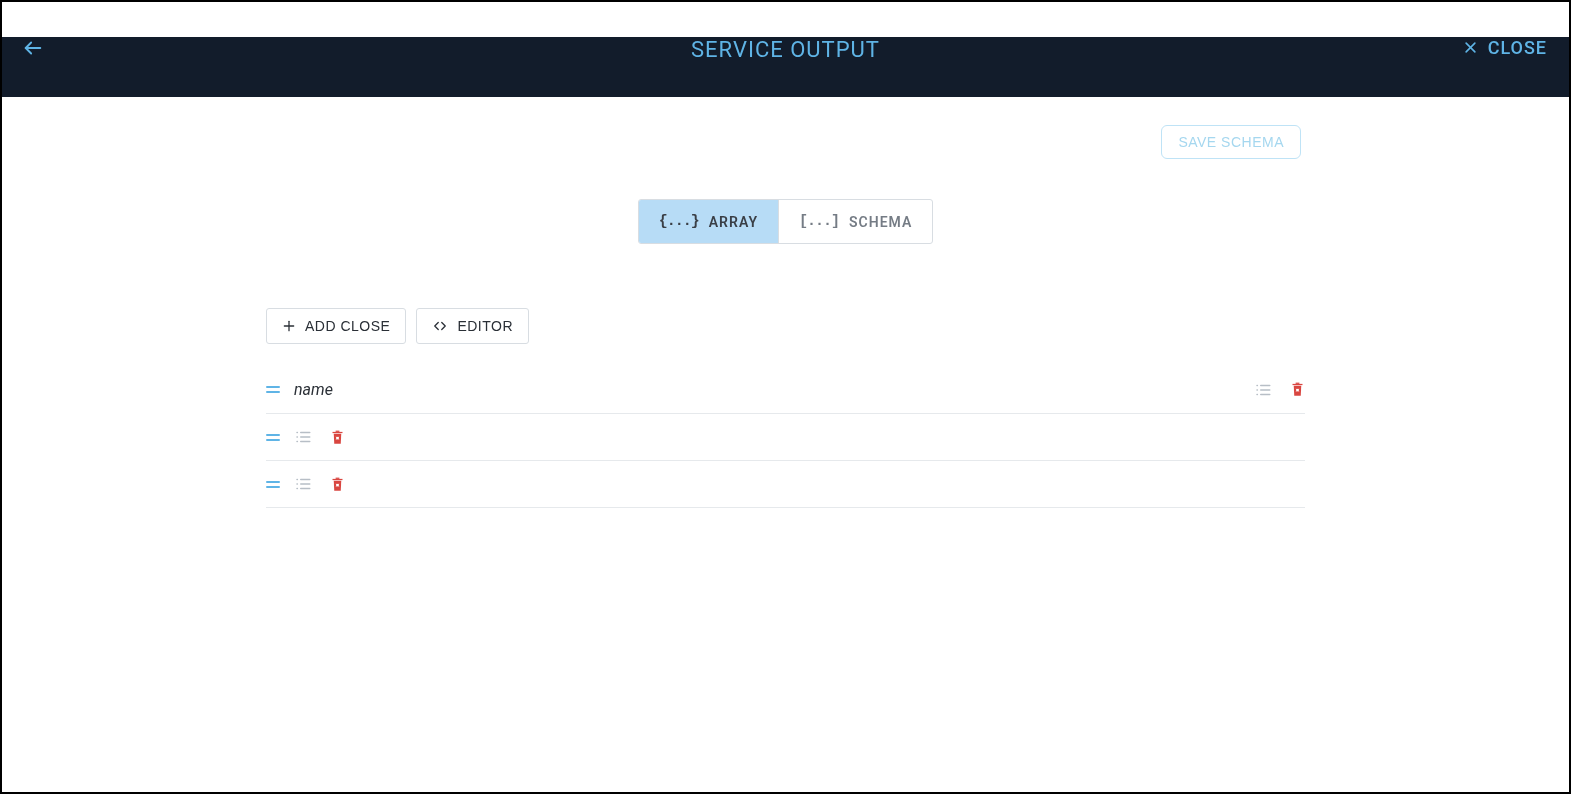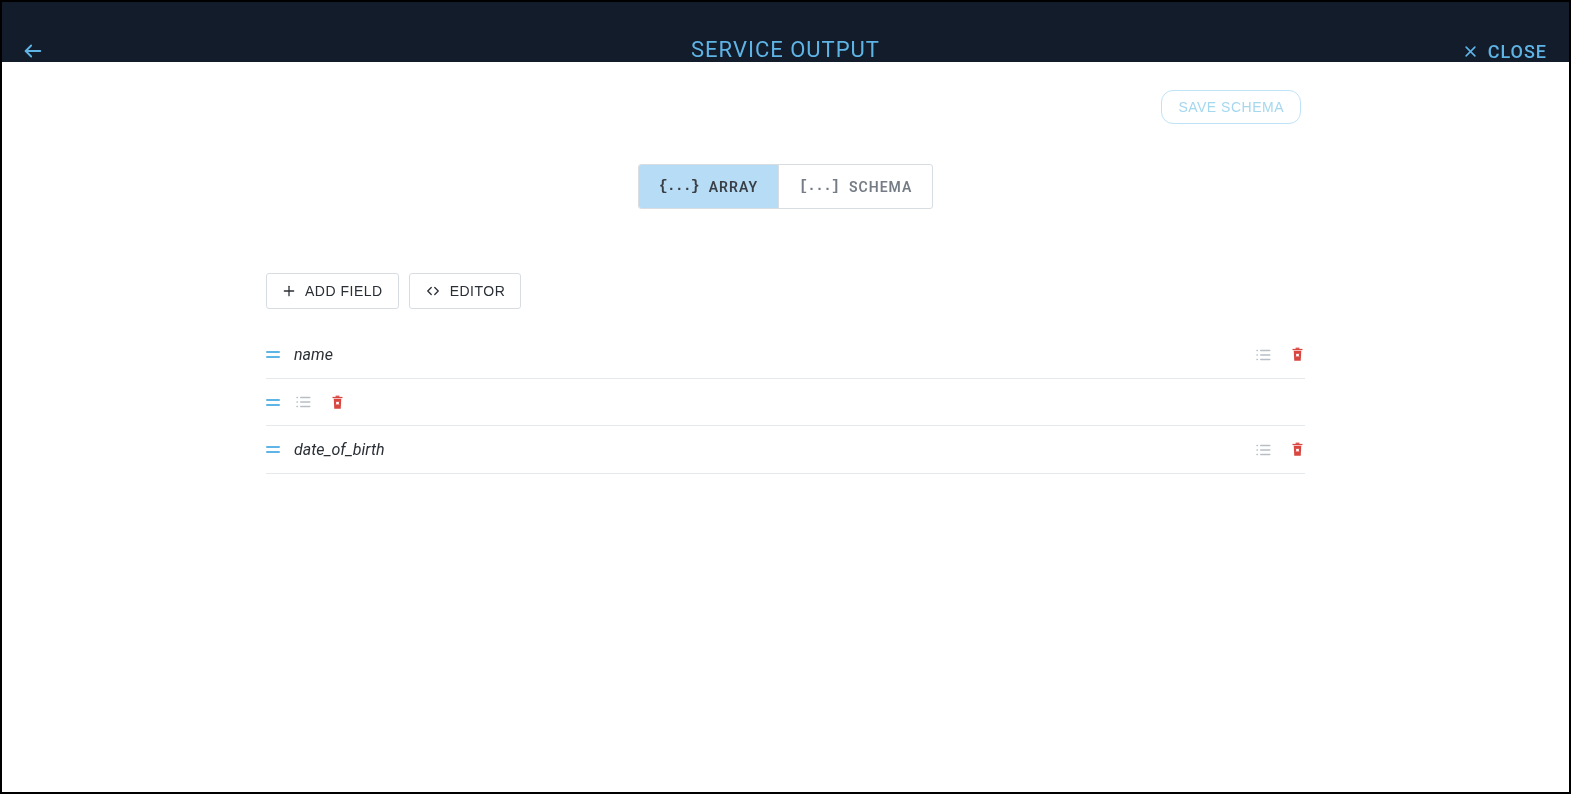--- a/index.html
+++ b/index.html
@@ -1,23 +1,23 @@
 <!DOCTYPE html>
 <html><head>
   <meta charset="utf-8">
   <style>
     * { margin:0; padding:0; box-sizing:border-box; }
     body { font-family:-apple-system,BlinkMacSystemFont,"Segoe UI",Roboto,sans-serif; background:#fff; color:#2a2f36; width:1571px; height:794px; overflow:hidden; border:2px solid #000; }
-    .header { background:#121c2b; height:60px; display:flex; align-items:flex-end; padding:0 20px; position:relative; }
+    .header { background:#121c2b; height:60px; display:flex; align-items:flex-start; padding:0 20px; position:relative;margin-top:35px; }
     .back-btn { color:#5fb4e6; cursor:pointer; display:flex; align-items:center; }
     .title { position:absolute; left:50%; transform:translateX(-50%); color:#5fb4e6; font-size:22px; font-weight:400; letter-spacing:1px; }
     .close-group { position:absolute; right:22px; display:flex; align-items:center; gap:10px; color:#5fb4e6; cursor:pointer; font-size:18px; letter-spacing:1px; font-weight:500; }
     .content { padding:28px 0 0 0; }
     .save-row { display:flex; justify-content:flex-end; padding:0 268px 0 0; }
-    .save-btn { border:1px solid #bfe3f6; color:#a5d7ef; background:#fff; padding:8px 16px; font-size:14px; letter-spacing:.5px; border-radius:12px; cursor:pointer; font-weight:500; }
+    .save-btn { border:1px solid #bfe3f6; color:#a5d7ef; background:#fff; padding:8px 16px; font-size:14px; letter-spacing:.5px; border-radius:6px; cursor:pointer; font-weight:500; }
     .toggle-row { display:flex; justify-content:center; margin-top:40px; }
     .toggle { display:inline-flex; border:1px solid #d8dde2; border-radius:3px; overflow:hidden; }
     .toggle-opt { padding:13px 20px; display:flex; align-items:center; gap:10px; cursor:pointer; font-size:14px; font-weight:600; letter-spacing:1px; color:#757c85; }
     .toggle-opt.active { background:#b7dcf6; color:#3a3f46; }
     .toggle-opt + .toggle-opt { border-left:1px solid #d8dde2; }
     .toggle-sym { font-family:'Courier New',monospace; font-weight:bold; font-size:15px; letter-spacing:-1px; }
     .tools { display:flex; gap:10px; margin:64px 0 0 264px; }
     .tool-btn { border:1px solid #d8dde2; background:#fff; padding:9px 15px; border-radius:3px; cursor:pointer; display:inline-flex; align-items:center; gap:9px; font-size:14px; font-weight:500; letter-spacing:.5px; color:#2a2f36; }
     .field-list { margin:22px 264px 0 264px; }
     .field-row { display:flex; align-items:center; border-bottom:1px solid #e6e9ec; padding:14px 0; }
@@ -67,21 +67,21 @@
       </div>
     </div>
   </div>
 
   <div class="tools">
     <button class="tool-btn">
       <svg width="14" height="14" viewBox="0 0 24 24" fill="none" stroke="currentColor" stroke-width="2.2" stroke-linecap="round">
           <line x1="12" y1="4" x2="12" y2="20"></line>
           <line x1="4" y1="12" x2="20" y2="12"></line>
         </svg>
-      <span>ADD FIELD</span>
+      <span>ADD CLOSE</span>
     </button>
     <button class="tool-btn">
       <svg width="16" height="14" viewBox="0 0 24 24" fill="none" stroke="currentColor" stroke-width="2.2" stroke-linecap="round" stroke-linejoin="round">
           <polyline points="9 6 3 12 9 18"></polyline>
           <polyline points="15 6 21 12 15 18"></polyline>
         </svg>
       <span>EDITOR</span>
     </button>
   </div>
 
@@ -131,21 +131,20 @@
             <rect x="10" y="11" width="4" height="4" fill="#fff"></rect>
             <path d="M10 11l4 4M14 11l-4 4" stroke="#fff" stroke-width="1.2"></path>
           </svg>
       </div>
     </div>
     <div class="field-row">
       <div class="drag">
           <span></span>
           <span></span>
         </div>
-      <div class="fname">date_of_birth</div>
       <div class="row-actions">
         <svg class="list-ic" width="18" height="18" viewBox="0 0 24 24" fill="none" stroke="currentColor" stroke-width="2" stroke-linecap="round">
             <line x1="9" y1="6" x2="21" y2="6"></line>
             <line x1="9" y1="12" x2="21" y2="12"></line>
             <line x1="9" y1="18" x2="21" y2="18"></line>
             <line x1="4" y1="6" x2="4.5" y2="6"></line>
             <line x1="4" y1="12" x2="4.5" y2="12"></line>
             <line x1="4" y1="18" x2="4.5" y2="18"></line>
           </svg>
         <svg class="del-ic" width="15" height="17" viewBox="0 0 24 24" fill="currentColor">

